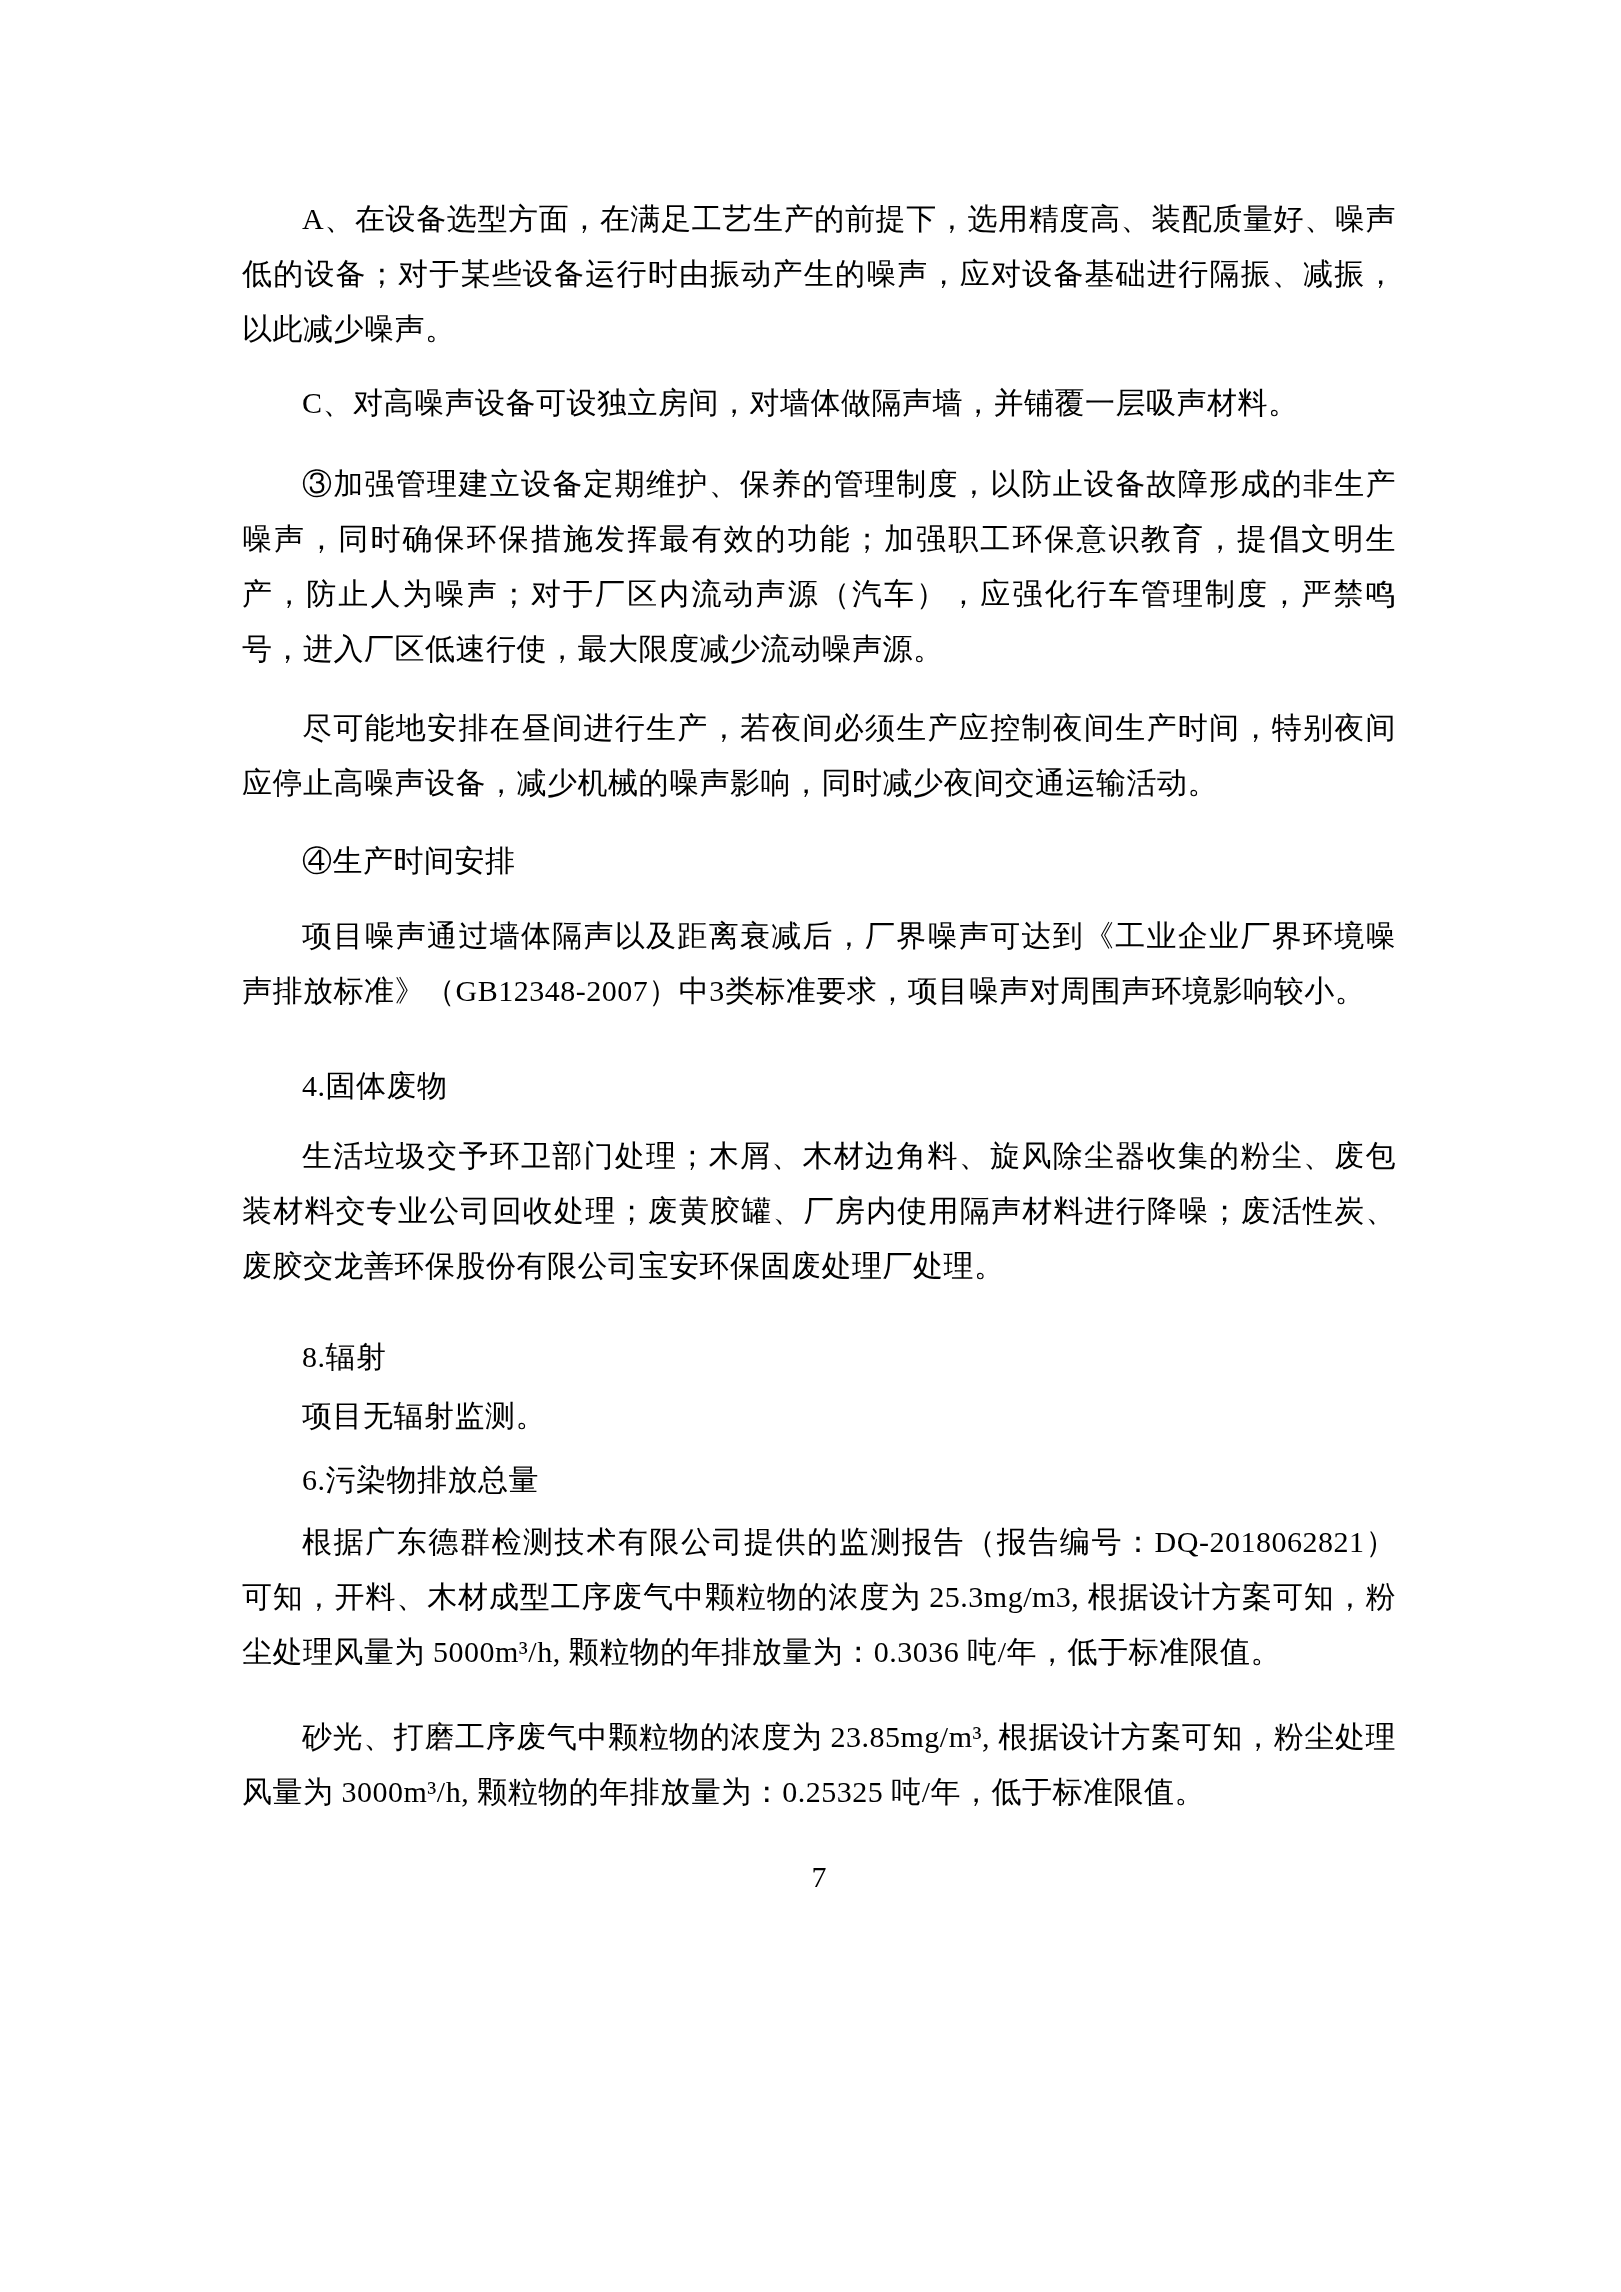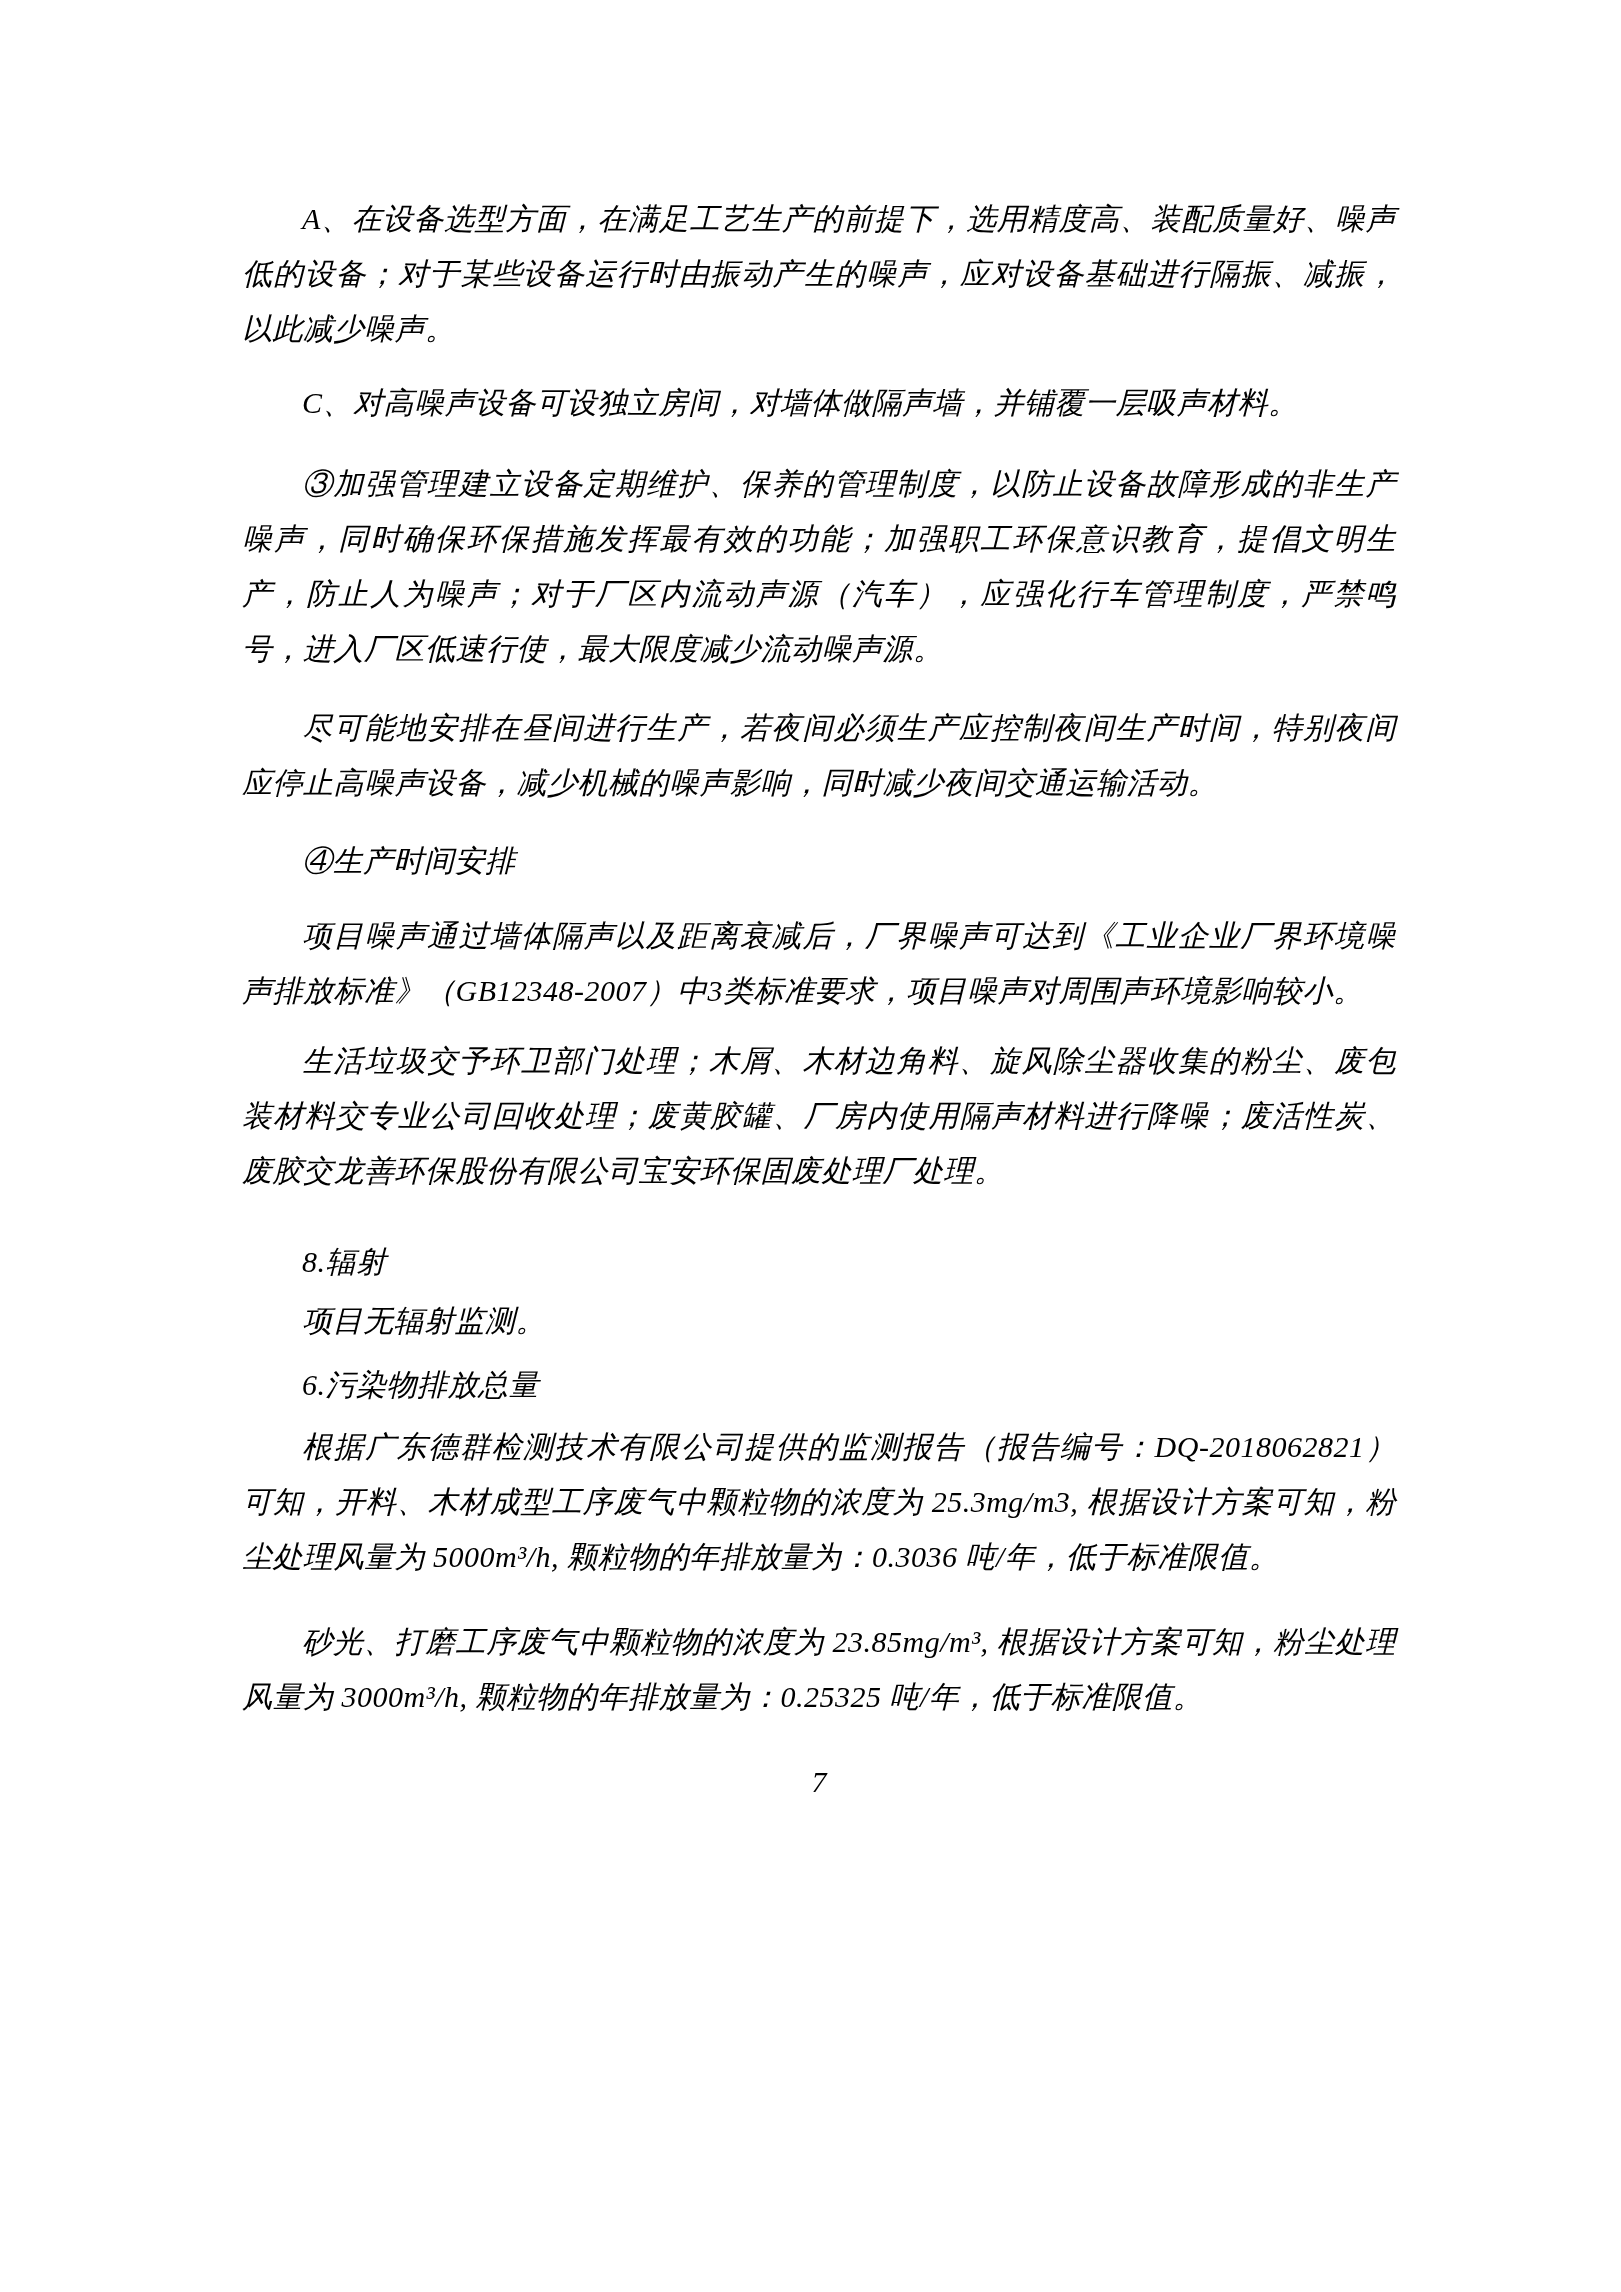--- a/index.html
+++ b/index.html
@@ -11,21 +11,20 @@
       position: relative;
       width: 1621px;
       height: 2293px;
       margin: 0 auto;
       background: #ffffff;
       box-sizing: border-box;
       padding: 191px 225px 0 242px;
       font-family: "Liberation Serif", "DejaVu Serif", serif;
       color: #000000;
       overflow: hidden;
-      font-style: italic;
     }
     .page p {
       margin: 0;
       font-size: 30px;
       line-height: 55px;
       text-align: justify;
       text-align-last: left;
       text-indent: 2em;
       letter-spacing: 0.5px;
       word-break: break-all;
@@ -41,20 +40,21 @@
 </head>
 <body>
 
 <div class="page">
   <p>A、在设备选型方面，在满足工艺生产的前提下，选用精度高、装配质量好、噪声低的设备；对于某些设备运行时由振动产生的噪声，应对设备基础进行隔振、减振，以此减少噪声。</p>
   <p style="margin-top:18.6px">C、对高噪声设备可设独立房间，对墙体做隔声墙，并铺覆一层吸声材料。</p>
   <p style="margin-top:26.5px">③加强管理建立设备定期维护、保养的管理制度，以防止设备故障形成的非生产噪声，同时确保环保措施发挥最有效的功能；加强职工环保意识教育，提倡文明生产，防止人为噪声；对于厂区内流动声源（汽车），应强化行车管理制度，严禁鸣号，进入厂区低速行使，最大限度减少流动噪声源。</p>
   <p style="margin-top:23.5px">尽可能地安排在昼间进行生产，若夜间必须生产应控制夜间生产时间，特别夜间应停止高噪声设备，减少机械的噪声影响，同时减少夜间交通运输活动。</p>
   <p style="margin-top:23.5px">④生产时间安排</p>
   <p style="margin-top:19.6px">项目噪声通过墙体隔声以及距离衰减后，厂界噪声可达到《工业企业厂界环境噪声排放标准》（GB12348-2007）中3类标准要求，项目噪声对周围声环境影响较小。</p>
+  <p style="margin-top:40px">4.固体废物</p>
   <p style="margin-top:15.7px">生活垃圾交予环卫部门处理；木屑、木材边角料、旋风除尘器收集的粉尘、废包装材料交专业公司回收处理；废黄胶罐、厂房内使用隔声材料进行降噪；废活性炭、废胶交龙善环保股份有限公司宝安环保固废处理厂处理。</p>
   <p style="margin-top:36px">8.辐射</p>
   <p style="margin-top:3.9px">项目无辐射监测。</p>
   <p style="margin-top:8.8px">6.污染物排放总量</p>
   <p style="margin-top:6.9px">根据广东德群检测技术有限公司提供的监测报告（报告编号：DQ-2018062821）可知，开料、木材成型工序废气中颗粒物的浓度为 25.3mg/m3, 根据设计方案可知，粉尘处理风量为 5000m³/h, 颗粒物的年排放量为：0.3036 吨/年，低于标准限值。</p>
   <p style="margin-top:30px">砂光、打磨工序废气中颗粒物的浓度为 23.85mg/m³, 根据设计方案可知，粉尘处理风量为 3000m³/h, 颗粒物的年排放量为：0.25325 吨/年，低于标准限值。</p>
   <div class="page-number">7</div>
 </div>
 
 

